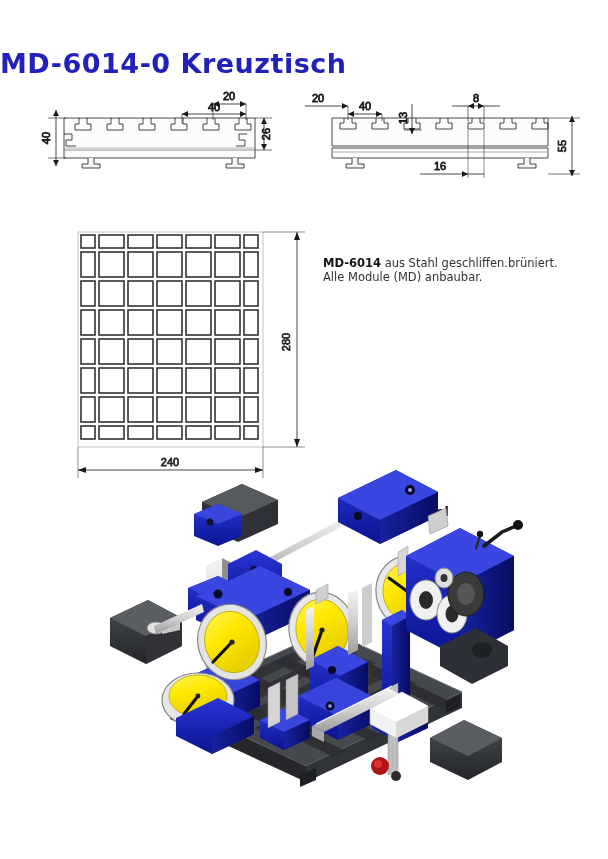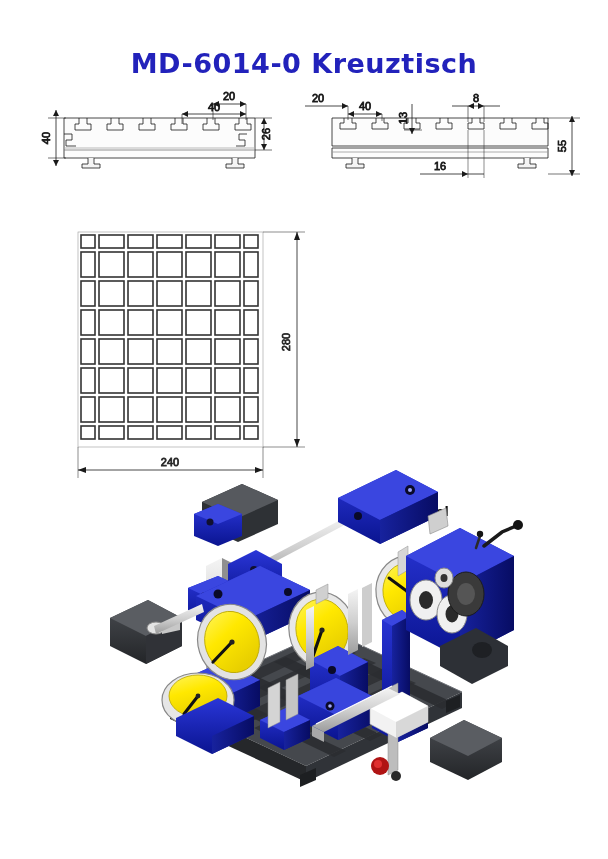--- a/index.html
+++ b/index.html
@@ -22,21 +22,21 @@
     height: 859px;
     background: #ffffff;
   }
 
   
   #title {
     position: absolute;
     left: 0;
     top: 48px;
     width: 608px;
-    text-align: center;
+    text-align: left;
     font-size: 27px;
     font-weight: bold;
     letter-spacing: 0.5px;
     color: #2222bb;
     font-family: "DejaVu Sans", sans-serif;
   }
 
   
   #profiles {
     position: absolute;
@@ -325,20 +325,27 @@
         <line x1="28" y1="248" x2="213" y2="248"></line>
         <path d="M36,245 L28,248 L36,251 Z" fill="#1a1a1a" stroke="none"></path>
         <path d="M205,245 L213,248 L205,251 Z" fill="#1a1a1a" stroke="none"></path>
         <line x1="28" y1="225" x2="28" y2="256" stroke-width="0.5"></line>
         <line x1="213" y1="225" x2="213" y2="256" stroke-width="0.5"></line>
       </g>
       <text x="120" y="244" font-size="11" fill="#111" text-anchor="middle">240</text>
     </g>
   </svg>
 
+  <div id="spec">
+    <div>
+      <span class="code">MD-6014</span>
+      <span class="desc">aus Stahl geschliffen.brüniert.</span>
+    </div>
+    <div class="desc">Alle Module (MD) anbaubar.</div>
+  </div>
 
   <div id="beispiel">Beispiel</div>
 
   <svg id="render" viewBox="0 0 430 340">
     <defs>
       <linearGradient id="gBlue" x1="0" y1="0" x2="0" y2="1">
         <stop offset="0%" stop-color="#2a36d8"></stop>
         <stop offset="100%" stop-color="#0a1490"></stop>
       </linearGradient>
       <linearGradient id="gBlueSide" x1="0" y1="0" x2="1" y2="0">

